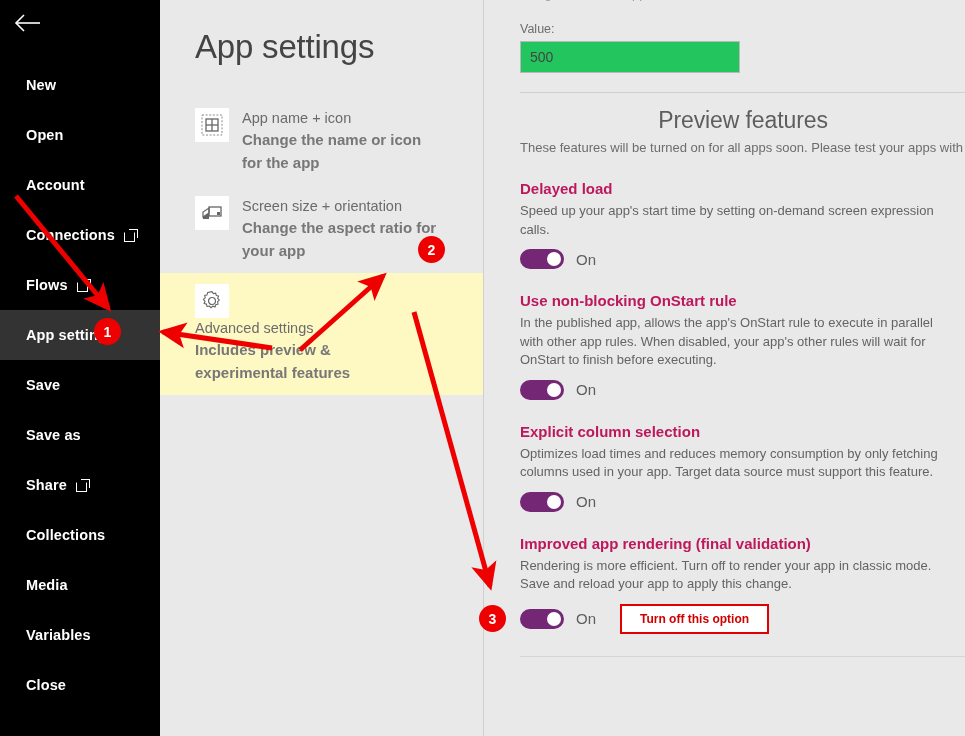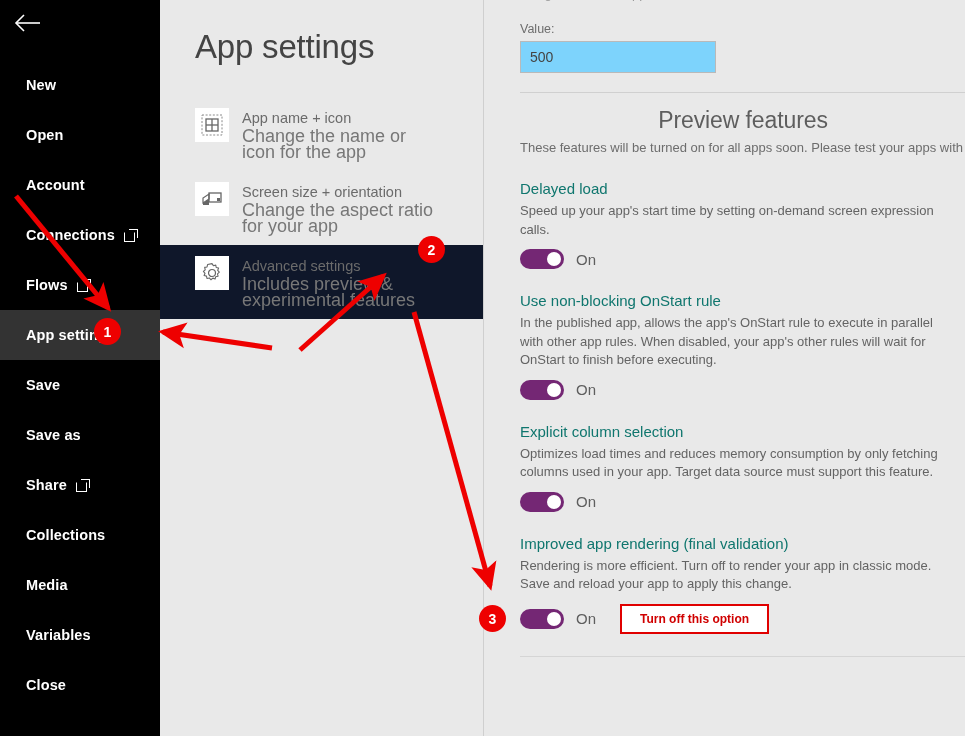--- a/index.html
+++ b/index.html
@@ -96,42 +96,43 @@
     width: 323px;
   }
   .cat-item {
     position: relative;
     display: flex;
     align-items: flex-start;
     padding: 11px 12px 11px 35px;
     min-height: 58px;
     cursor: pointer;
   }
-  .cat-item.selected { background: #0f172a; }
+  .cat-item.selected { background: #fef9c3; flex-direction: column; }
   .cat-icon {
     flex: 0 0 auto;
     width: 34px; height: 34px;
     background: #ffffff;
     margin-right: 13px;
     display: flex;
     align-items: center;
     justify-content: center;
   }
   .cat-text { padding-top: 1px; }
   .cat-title {
     font-size: 14.5px;
     color: #6b6b6b;
     line-height: 19px;
     font-weight: 400;
   }
   .cat-sub {
-    font-size: 18px;
+    font-size: 15px;
     color: #777777;
-    line-height: 16px;
+    line-height: 23px;
     max-width: 200px;
+    font-weight: bold;
   }
 
   
   .right-panel {
     position: absolute;
     left: 483px; top: 0;
     width: 482px; height: 736px;
     background: #e9e9e9;
     border-left: 1px solid #cfcfcf;
     overflow: hidden;
@@ -150,22 +151,22 @@
     overflow: hidden;
     white-space: nowrap;
   }
   .field-label {
     font-size: 12.5px;
     color: #6d6d6d;
     margin-top: 20px;
     margin-bottom: 5px;
   }
   .value-input {
-    width: 196px; height: 32px;
-    background: #7dd3fc;
+    width: 220px; height: 32px;
+    background: #22c55e;
     border: 1px solid #b9b9b9;
     font-size: 14px;
     color: #444444;
     padding: 12px 9px;
     font-family: "Liberation Sans", sans-serif;
     display: flex; align-items: center;
   }
   .hr {
     width: 446px;
     height: 1px;
@@ -185,22 +186,22 @@
     color: #6d6d6d;
     line-height: 18px;
     margin-top: 5px;
     white-space: nowrap;
     overflow: hidden;
     width: 448px;
   }
   .feature { margin-top: 22px; }
   .feature-name {
     font-size: 15px;
-    color: #0f766e;
-    font-weight: 400;
+    color: #be185d;
+    font-weight: 700;
     line-height: 20px;
   }
   .feature-desc {
     font-size: 13px;
     color: #646464;
     line-height: 18.5px;
     margin-top: 3px;
     width: 432px;
   }
   .toggle-row {

